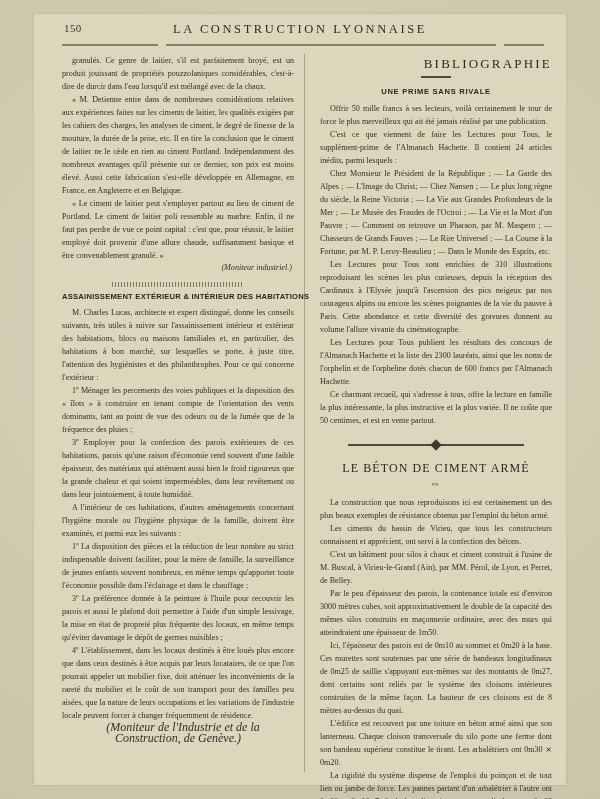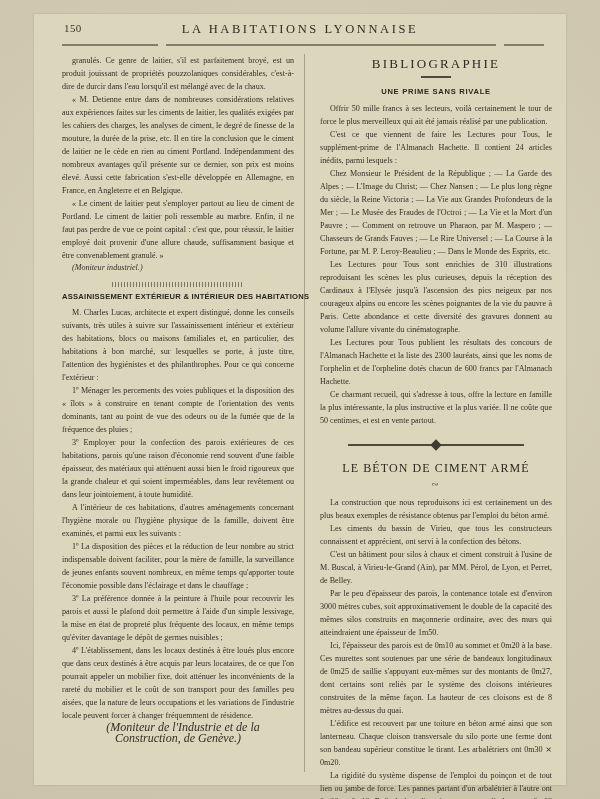--- a/index.html
+++ b/index.html
@@ -120,20 +120,21 @@
     color: #322f24;
     text-indent: 10px;
     hyphens: auto;
     -webkit-hyphens: auto;
   }
 
   .attrib {
     margin: 0;
     font-size: 8.1px;
     line-height: 11.2px;
+    text-align: right;
     font-style: italic;
     color: #322f24;
     padding-right: 2px;
   }
   .attrib-center {
     margin: 0;
     font-size: 12px;
     line-height: 11.2px;
     text-align: center;
     font-style: italic;
@@ -160,21 +161,21 @@
     letter-spacing: 0.25px;
     text-align: left;
     color: #29271d;
     white-space: nowrap;
   }
 
   h2.biblio {
     margin: 2px 0 0 0;
     font-size: 13px;
     letter-spacing: 2.2px;
-    text-align: center;
+    text-align: right;
     font-weight: normal;
     color: #2b291f;
   }
   .short-rule {
     width: 30px;
     height: 2px;
     margin: 4px auto 9px auto;
     background: #4e4b3a;
   }
   h3.sub {
@@ -230,21 +231,21 @@
 </style>
 </head>
 <body>
 
 <div class="page">
   <div class="sheet"></div>
   <div class="content">
 
     <div class="runhead">
       <div class="folio">150</div>
-      <div class="journal-title">LA HABITATIONS LYONNAISE</div>
+      <div class="journal-title">LA CONSTRUCTION LYONNAISE</div>
       <div class="head-rules">
         <div class="r r1"></div>
         <div class="r r2"></div>
         <div class="r r3"></div>
       </div>
     </div>
 
     <div class="columns">
       <div class="col-divider"></div>
 

